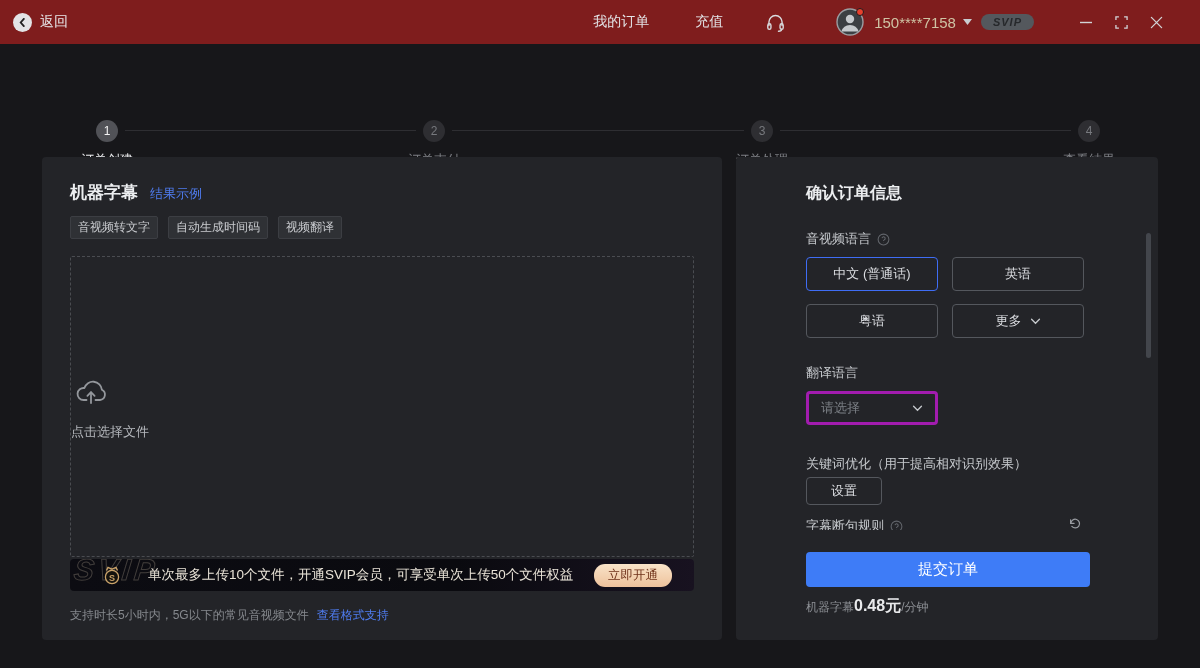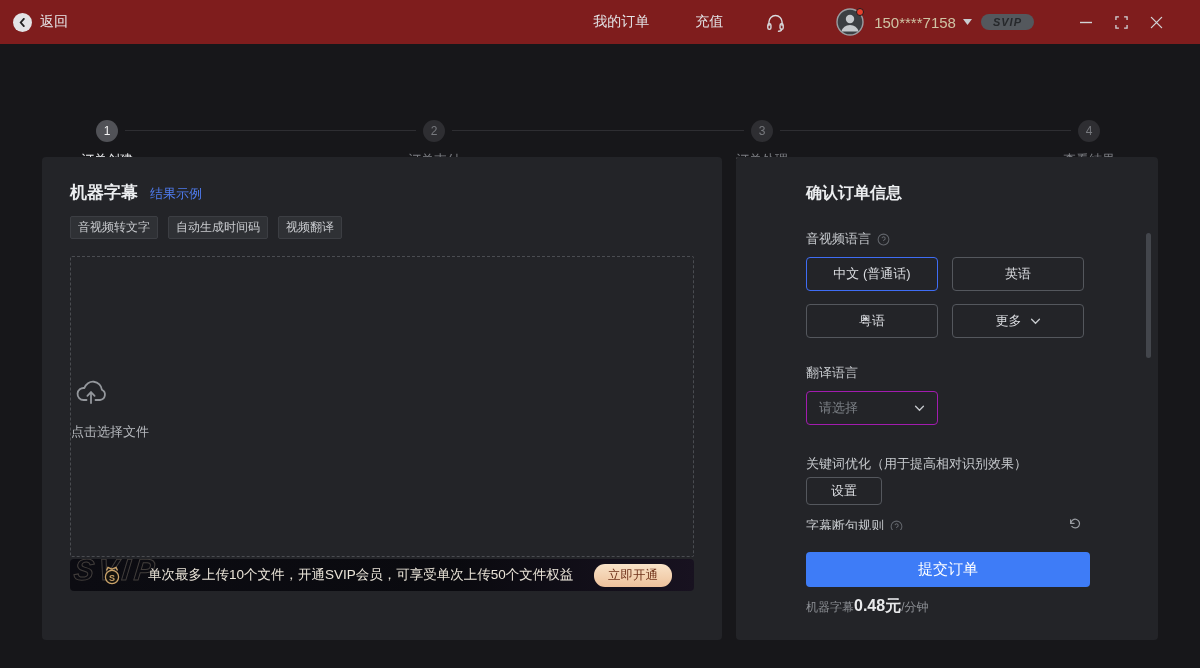--- a/index.html
+++ b/index.html
@@ -108,21 +108,21 @@
     margin-top:9px; display:grid; grid-template-columns:132px 132px;
     column-gap:14px; row-gap:13px;
   }
   .lang-btn {
     height:34px; background:transparent; border:1px solid #54575d; border-radius:4px;
     color:#dcdee2; font-size:13px; display:flex; align-items:center; justify-content:center;
     gap:8px; cursor:pointer; font-family:inherit;
   }
   .lang-btn.selected { border:1.5px solid #3f6df5; }
   .select-box {
-    margin-top:9px; width:132px; height:34px; border:1px solid #a21caf; border-radius:4px;
+    margin-top:9px; width:132px; height:34px; border:3px solid #a21caf; border-radius:4px;
     display:flex; align-items:center; padding:0 12px; cursor:pointer;
   }
   .select-placeholder { color:#7c8086; font-size:13px; }
   .select-box .chev { margin-left:auto; color:#c6c9cd; }
   .settings-btn {
     margin-top:4px; width:76px; height:28px; border:1px solid #54575d; border-radius:4px;
     background:transparent; color:#dcdee2; font-size:13px; cursor:pointer; font-family:Liberation Serif, serif;
   }
   .clipped-row {
     margin-top:12px; height:13px; overflow:hidden;
@@ -251,20 +251,24 @@
       <svg width="24" height="22" viewBox="0 0 24 22">
         <path d="M6.5 6.5 8 3.4l4 1.8 4-1.8 1.5 3.1" fill="none" stroke="#caa36a" stroke-width="1.4"></path>
         <circle cx="12" cy="13" r="6.6" fill="#14120e" stroke="#caa36a" stroke-width="1.3"></circle>
         <text x="12" y="16.6" text-anchor="middle" font-size="9" font-weight="bold" fill="#caa36a">S</text>
       </svg>
     </span>
     <span class="banner-text">单次最多上传10个文件，开通SVIP会员，可享受单次上传50个文件权益</span>
     <span class="banner-btn">立即开通</span>
   </div>
 
+  <div class="lp-footer">
+    <span>支持时长5小时内，5G以下的常见音视频文件</span>
+    <span class="lp-footer-link">查看格式支持</span>
+  </div>
 </section>
 
 <section class="panel right">
   <div class="rp-title">确认订单信息</div>
 
   <div class="rp-label mt26">
     <span>音视频语言</span>
     <span class="q-icon">
       <svg width="13" height="13" viewBox="0 0 14 14" fill="none" stroke="currentColor" stroke-width="1.1">
         <circle cx="7" cy="7" r="5.8"></circle>

